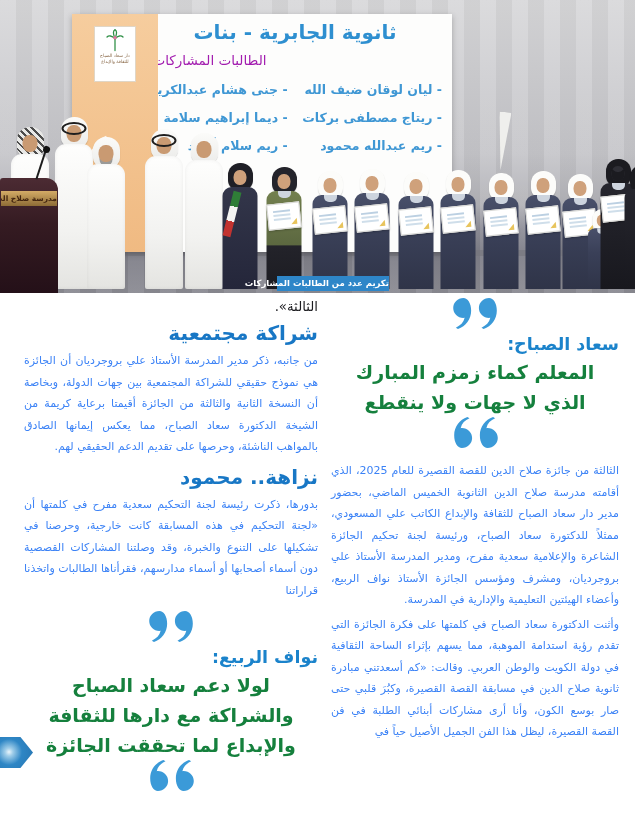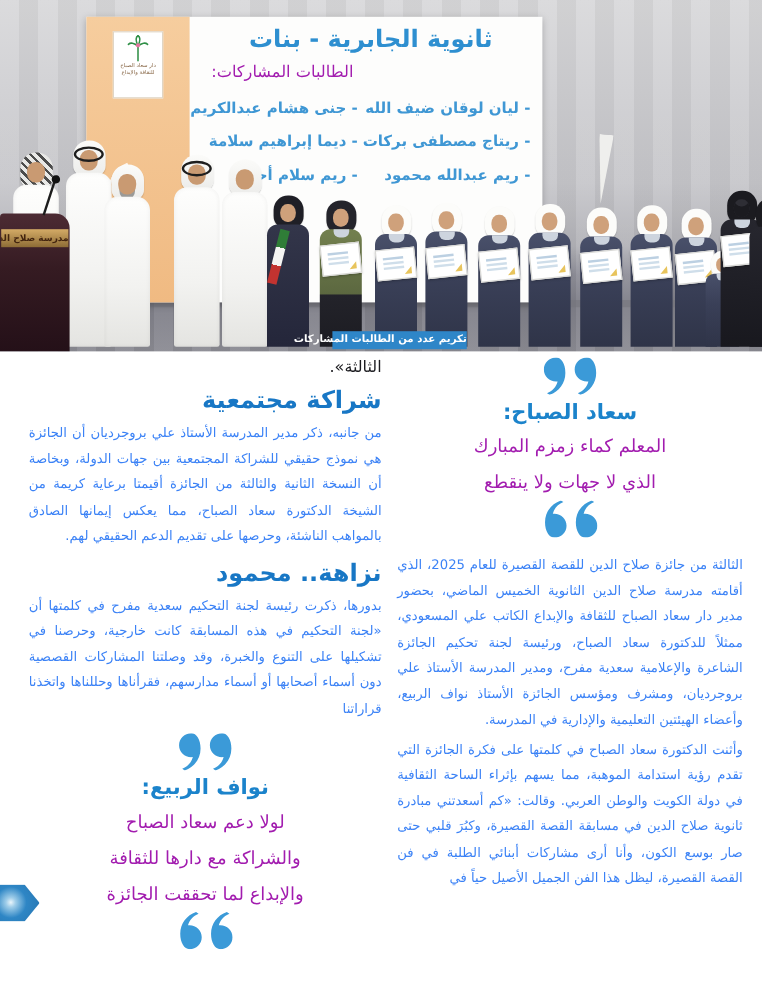--- a/index.html
+++ b/index.html
@@ -18,21 +18,21 @@
          box-shadow:0 2px 6px rgba(0,0,0,.25);z-index:2;direction:rtl;}
   .board-strip{position:absolute;left:0;top:0;bottom:0;width:86px;
          background:linear-gradient(180deg,#f6cd9e,#f0ba82);}
   .board-strip::after{content:"";position:absolute;left:18px;top:120px;width:46px;height:46px;
          border:2px solid rgba(255,255,255,.8);border-color:transparent transparent rgba(255,255,255,.85) rgba(255,255,255,.85);
          border-radius:50%;transform:rotate(24deg);}
   .logo-box{position:absolute;left:22px;top:12px;width:42px;height:56px;background:#fff;
          border:1px solid #e0d6c6;text-align:center;padding-top:2px;box-sizing:border-box;}
   .logo-box svg{width:20px;height:24px;display:block;margin:0 auto;}
   .logo-line{font-size:4.5px;color:#8a6a4a;line-height:5.5px;white-space:nowrap;}
-  .board-content{margin-left:100px;padding:6px 10px 0 4px;}
+  .board-content{margin-left:72px;padding:6px 10px 0 4px;}
   .board-title{font-size:20px;font-weight:bold;color:#2e8fd0;text-align:center;letter-spacing:0;}
   .board-subtitle{font-size:13.5px;color:#a21caf;text-align:left;margin-top:8px;}
   .names-grid{display:grid;grid-template-columns:1.08fr 1fr;column-gap:4px;row-gap:13px;margin-top:14px;}
   .name-cell{font-size:12.5px;font-weight:bold;color:#3f97d4;white-space:nowrap;text-align:right;}
 
   
   .podium{position:absolute;left:0;top:178px;width:58px;height:115px;z-index:4;
           background:linear-gradient(180deg,#4c2b33 0%,#351b22 40%,#241018 100%);
           border-radius:3px 12px 0 0;}
   .podium-band{position:absolute;top:13px;left:1px;right:1px;height:15px;
@@ -91,22 +91,22 @@
   .article{position:absolute;top:293px;left:0;right:0;bottom:0;background:#fff;
            display:flex;flex-direction:row;gap:13px;padding:5px 16px 0 24px;box-sizing:border-box;direction:rtl;}
   .col-right{width:288px;flex:0 0 288px;}
   .col-left{flex:1;}
   .body-text{font-size:11px;line-height:21.5px;text-align:justify;color:#3b82f6;margin:0 0 3px;}
   .sec-heading{color:#1877c5;font-size:20px;font-weight:bold;margin:7px 0 5px;}
   .opener{font-size:13.3px;color:#1c1c20;margin:1px 0 0;text-align:right;}
   .pq{text-align:center;margin:0 0 8px;}
   .pq .qm{width:45px;height:31px;fill:#3b9ad8;display:inline-block;}
   .pq .qm.close{transform:rotate(180deg);}
-  .pq-name{color:#1b83cb;font-size:17.5px;font-weight:bold;margin:1px 0 3px;}
-  .pq-line{font-size:15px;font-weight:normal;color:#a21caf;line-height:30px;}
+  .pq-name{color:#1b83cb;font-size:17.5px;font-weight:bold;margin:1px 0 3px;text-align:right;}
+  .pq-line{font-size:19px;font-weight:bold;color:#15803d;line-height:30px;}
   .pq2{margin-top:10px;}
   .deco-arrow{position:absolute;left:0;top:737px;width:33px;height:31px;z-index:5;
       background:radial-gradient(circle at 9px 15px,#eaf5fb 0px,#9fcde9 4px,#2e86c5 13px,#2674b0 100%);
       clip-path:polygon(0 0,62% 0,100% 50%,62% 100%,0 100%);}
 </style>
 </head>
 <body>
 
 <div class="page">
 
@@ -269,21 +269,21 @@
       </div>
       <p class="body-text">الثالثة من جائزة صلاح الدين للقصة القصيرة للعام 2025، الذي أقامته مدرسة صلاح الدين الثانوية الخميس الماضي، بحضور مدير دار سعاد الصباح للثقافة والإبداع الكاتب علي المسعودي، ممثلاً للدكتورة سعاد الصباح، ورئيسة لجنة تحكيم الجائزة الشاعرة والإعلامية سعدية مفرح، ومدير المدرسة الأستاذ علي بروجرديان، ومشرف ومؤسس الجائزة الأستاذ نواف الربيع، وأعضاء الهيئتين التعليمية والإدارية في المدرسة.</p>
       <p class="body-text">وأثنت الدكتورة سعاد الصباح في كلمتها على فكرة الجائزة التي تقدم رؤية استدامة الموهبة، مما يسهم بإثراء الساحة الثقافية في دولة الكويت والوطن العربي. وقالت: «كم أسعدتني مبادرة ثانوية صلاح الدين في مسابقة القصة القصيرة، وكبُرَ قلبي حتى صار بوسع الكون، وأنا أرى مشاركات أبنائي الطلبة في فن القصة القصيرة، ليظل هذا الفن الجميل الأصيل حياً في</p>
     </div>
 
     <div class="col-left">
       <p class="opener">الثالثة».</p>
       <div class="sec-heading">شراكة مجتمعية</div>
       <p class="body-text">من جانبه، ذكر مدير المدرسة الأستاذ علي بروجرديان أن الجائزة هي نموذج حقيقي للشراكة المجتمعية بين جهات الدولة، وبخاصة أن النسخة الثانية والثالثة من الجائزة أقيمتا برعاية كريمة من الشيخة الدكتورة سعاد الصباح، مما يعكس إيمانها الصادق بالمواهب الناشئة، وحرصها على تقديم الدعم الحقيقي لهم.</p>
       <div class="sec-heading">نزاهة.. محمود</div>
-      <p class="body-text">بدورها، ذكرت رئيسة لجنة التحكيم سعدية مفرح في كلمتها أن «لجنة التحكيم في هذه المسابقة كانت خارجية، وحرصنا في تشكيلها على التنوع والخبرة، وقد وصلتنا المشاركات القصصية دون أسماء أصحابها أو أسماء مدارسهم، فقرأناها وحللناها واتخذنا قراراتنا</p>
+      <p class="body-text">بدورها، ذكرت رئيسة لجنة التحكيم سعدية مفرح في كلمتها أن «لجنة التحكيم في هذه المسابقة كانت خارجية، وحرصنا في تشكيلها على التنوع والخبرة، وقد وصلتنا المشاركات القصصية دون أسماء أصحابها أو أسماء مدارسهم، فقرأناها الطالبات واتخذنا قراراتنا</p>
       <div class="pq pq2">
         <svg class="qm" viewBox="0 0 46 32">
           <path d="M10.5,0 C4.7,0 0,4.6 0,10.3 C0,16 4.7,20.6 10.5,20.6 c0.4,0 0.9,0 1.3,-0.1 C10.7,25.3 7.4,28.6 2.7,30.6 L4.9,32 C13,29.2 18.5,22 18.5,13.2 C18.5,5.4 15,0 10.5,0 Z"></path>
           <path d="M37,0 C31.2,0 26.5,4.6 26.5,10.3 C26.5,16 31.2,20.6 37,20.6 c0.4,0 0.9,0 1.3,-0.1 C37.2,25.3 33.9,28.6 29.2,30.6 L31.4,32 C39.5,29.2 45,22 45,13.2 C45,5.4 41.5,0 37,0 Z"></path>
         </svg>
         <div class="pq-name">نواف الربيع:</div>
         <div class="pq-line">لولا دعم سعاد الصباح</div>
         <div class="pq-line">والشراكة مع دارها للثقافة</div>
         <div class="pq-line">والإبداع لما تحققت الجائزة</div>
         <svg class="qm close" viewBox="0 0 46 32">

